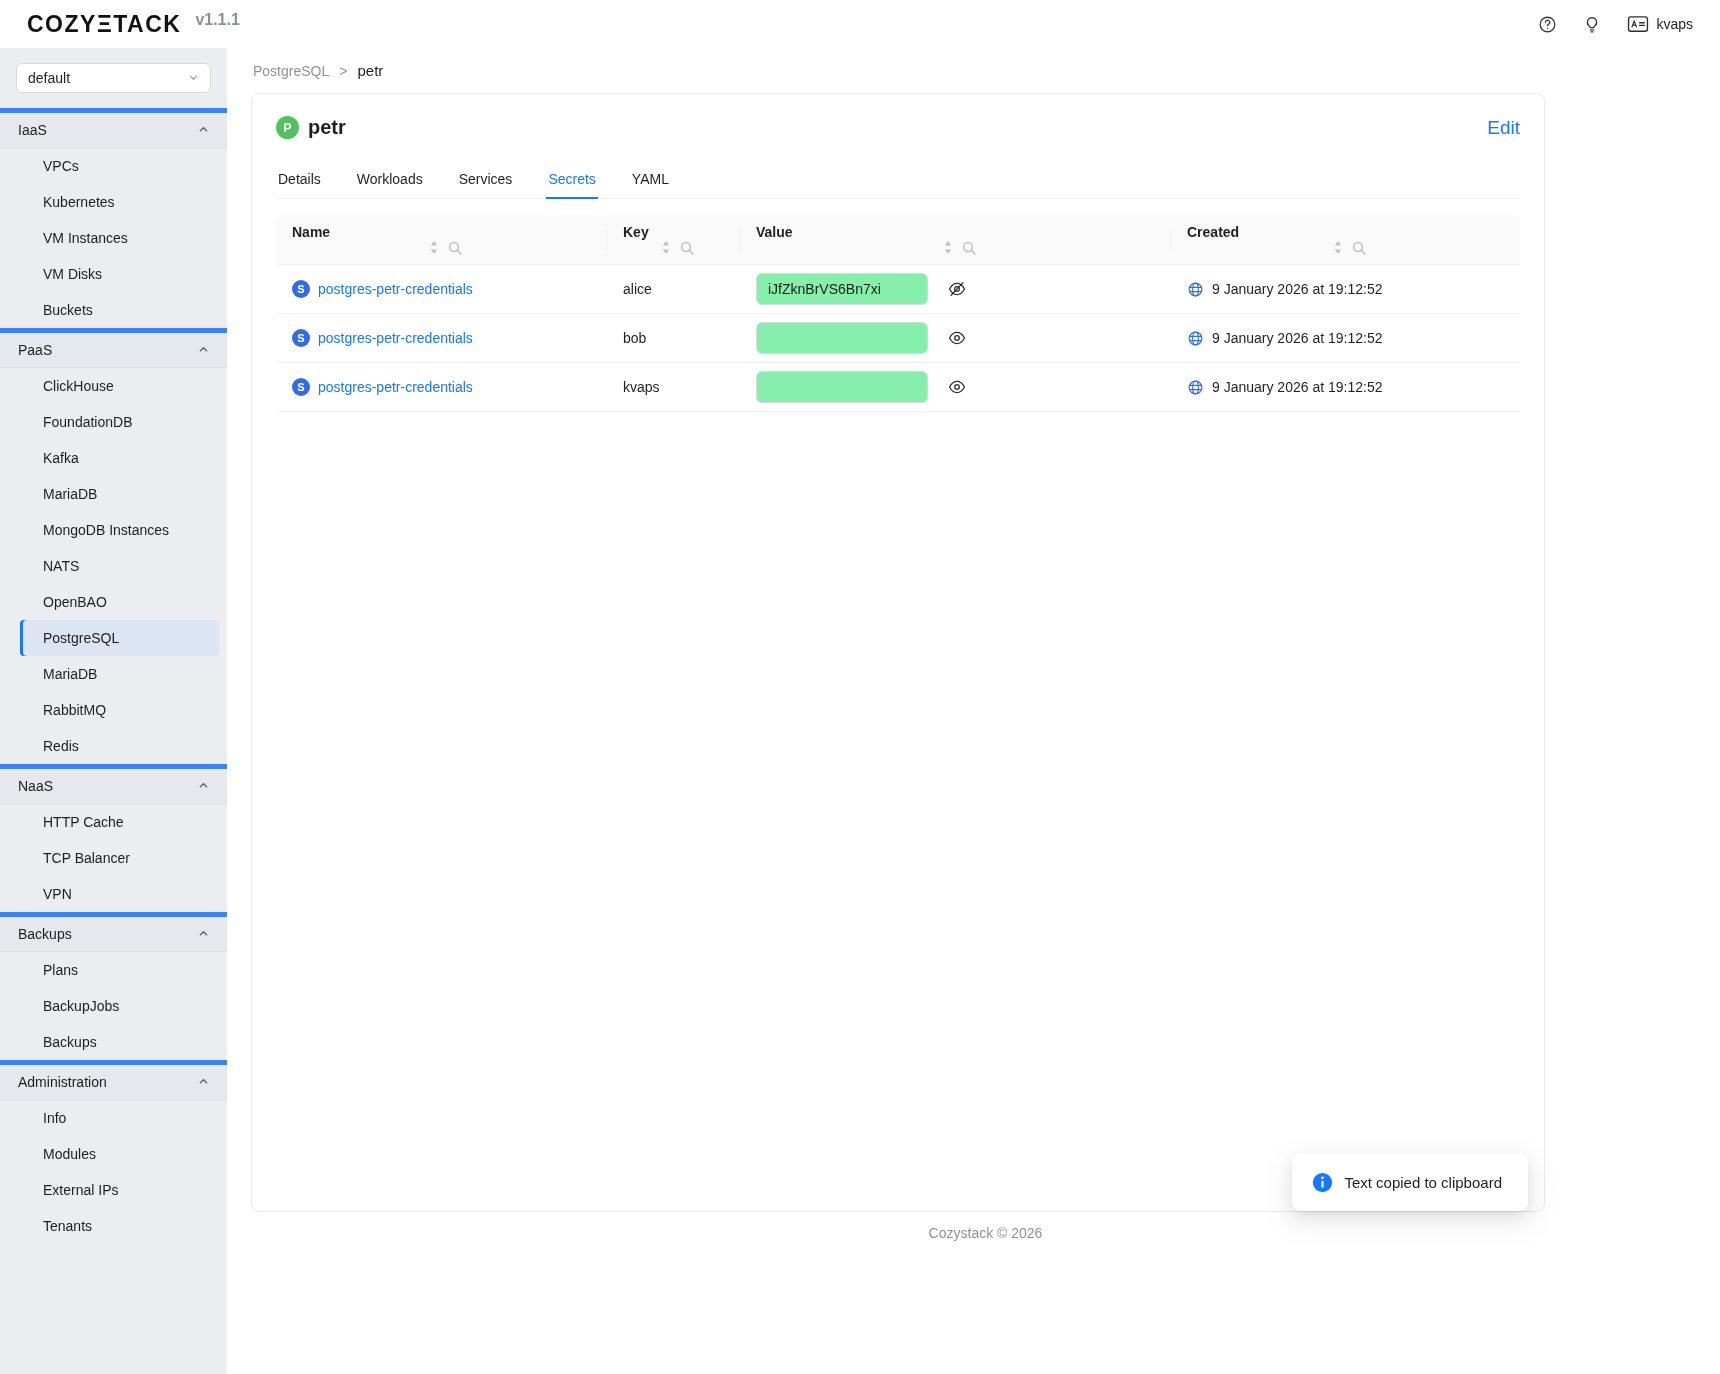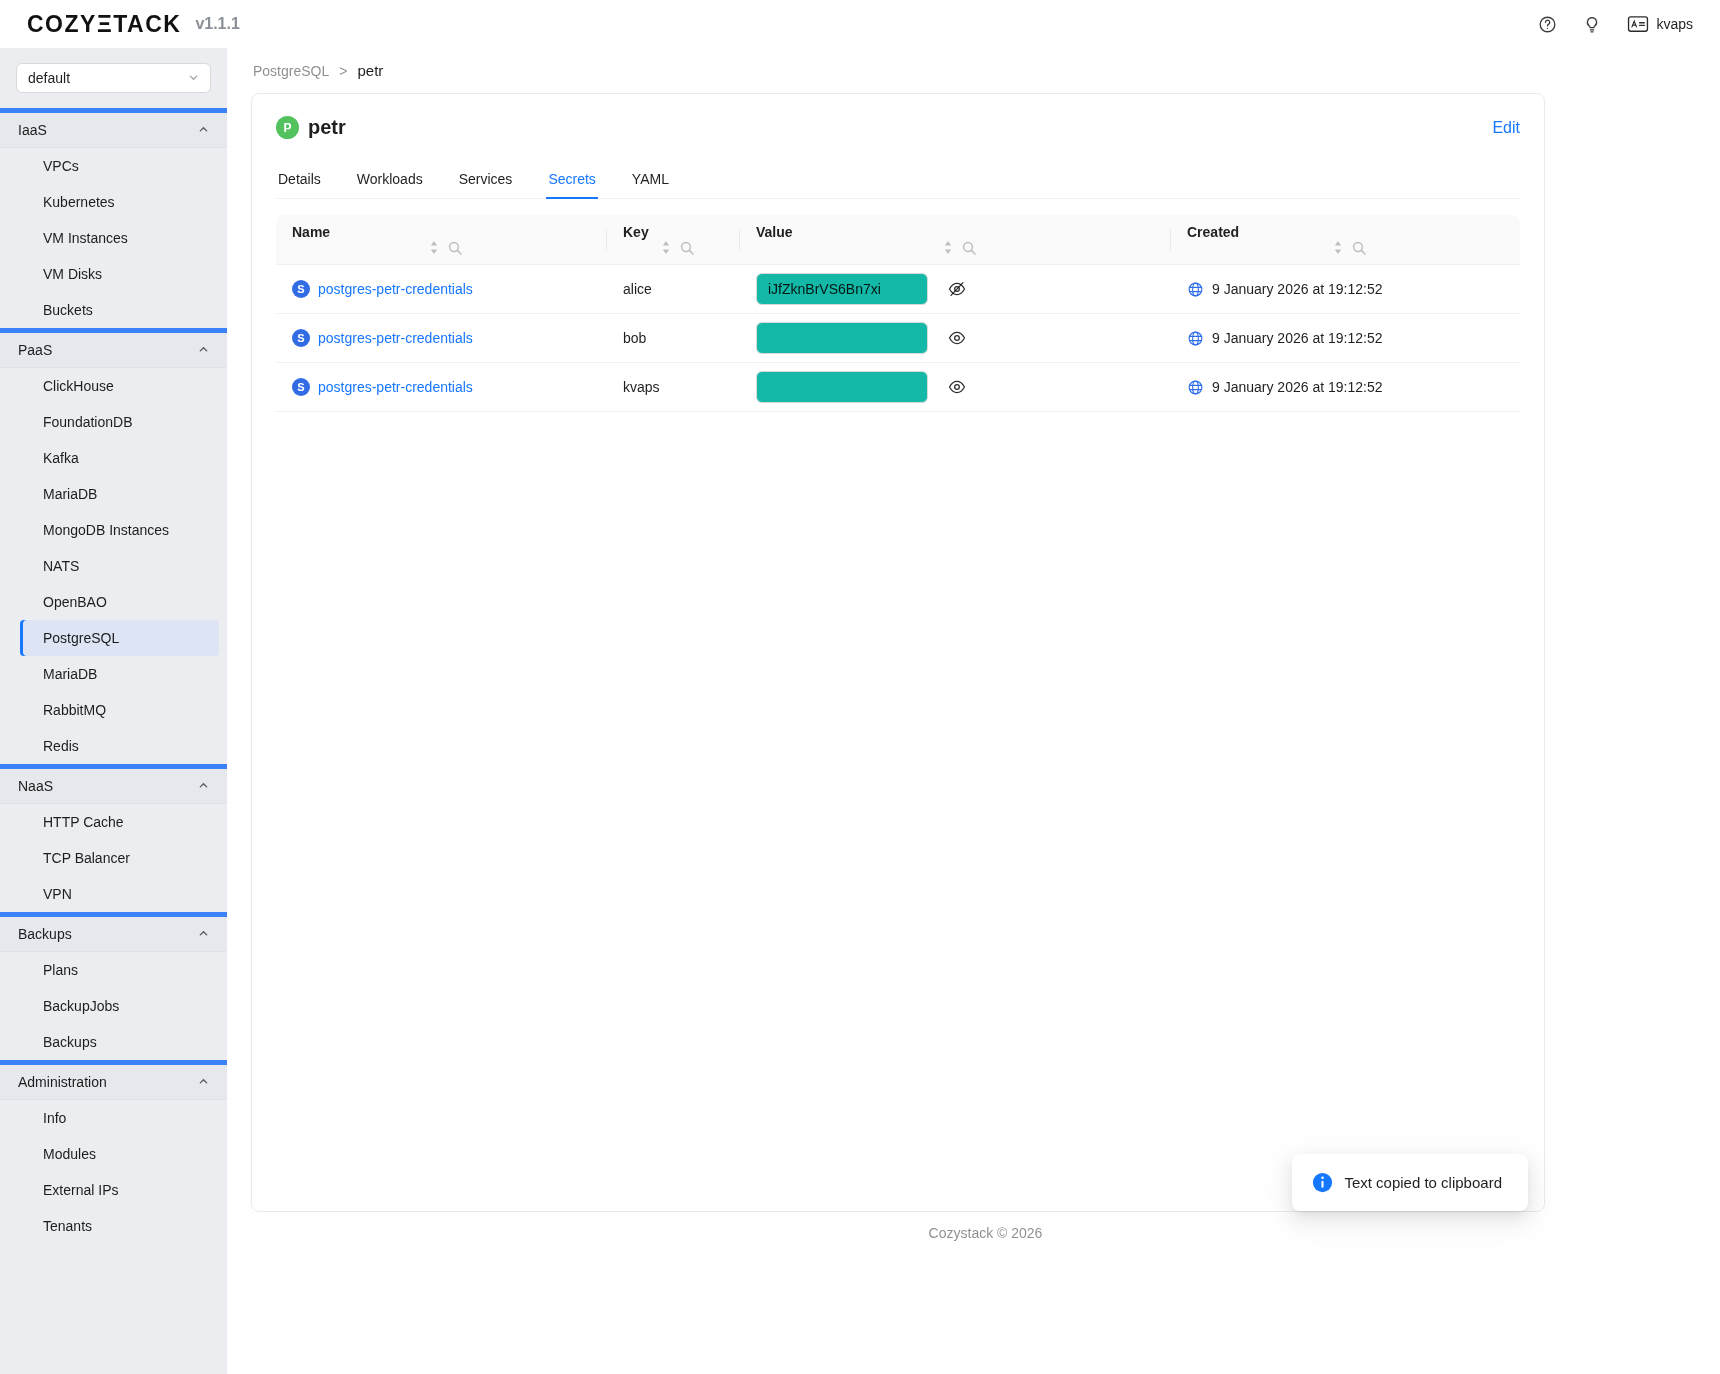--- a/index.html
+++ b/index.html
@@ -14,21 +14,21 @@
   *{box-sizing:border-box;margin:0;padding:0;}
   html,body{width:1720px;height:1374px;}
   body{
     font-family:"Liberation Sans",sans-serif;
     font-size:14px;color:rgba(0,0,0,.88);
     background:#fff;overflow:hidden;
   }
   
   .topbar{height:48px;display:flex;align-items:center;justify-content:space-between;
     padding:0 27px;background:#fff;}
-  .topbar-left{display:flex;align-items:center;}
+  .topbar-left{display:flex;align-items:flex-start;}
   .logo{font-size:23px;font-weight:700;letter-spacing:1.5px;color:#111;}
   .version{font-size:16px;font-weight:700;color:#8a9097;margin-left:14px;}
   .topbar-right{display:flex;align-items:center;gap:26px;}
   .hicon{display:inline-flex;align-items:center;cursor:pointer;}
   .user-chip{display:inline-flex;align-items:center;gap:7px;cursor:pointer;font-size:14px;}
   
   .shell{display:flex;height:1326px;}
   .sidebar{width:227px;background:var(--sidebar-bg);height:100%;overflow:hidden;flex:none;}
   .tenant-select{margin:15px 16px;height:30px;background:#fff;border:1px solid #d9d9d9;
     border-radius:6px;display:flex;align-items:center;justify-content:space-between;
@@ -45,21 +45,21 @@
   .breadcrumb{display:flex;align-items:center;gap:10px;color:rgba(0,0,0,.45);margin:0 0 14px 2px;}
   .bc-parent{cursor:pointer;}
   .bc-current{color:rgba(0,0,0,.88);font-size:15px;}
   .card{width:1294px;height:1119px;border:1px solid #eaeaec;border-radius:8px;
     padding:22px 24px;position:relative;background:#fff;}
   .card-head{display:flex;align-items:center;justify-content:space-between;}
   .card-title-wrap{display:flex;align-items:center;}
   .avatar{width:23px;height:23px;border-radius:50%;background:var(--avatar-green);color:#fff;
     display:inline-flex;align-items:center;justify-content:center;font-size:12px;font-weight:700;}
   .page-title{font-size:20px;font-weight:600;margin-left:9px;color:rgba(0,0,0,.88);}
-  .edit-link{color:var(--accent);cursor:pointer;text-decoration:none;font-size:16px;}
+  .edit-link{color:var(--accent);cursor:pointer;text-decoration:none;font-size:19px;}
   
   .tabs{margin-top:22px;border-bottom:1px solid #f0f0f0;display:flex;gap:32px;}
   .tab{padding:10px 2px 11px;cursor:pointer;position:relative;color:rgba(0,0,0,.88);}
   .tab.active{color:var(--accent);font-weight:500;}
   .tab.active::after{content:"";position:absolute;left:0;right:0;bottom:-1px;height:2px;
     background:var(--accent);}
   
   .secrets-table{width:100%;border-collapse:separate;border-spacing:0;margin-top:16px;}
   .secrets-table col.c-name{width:331px;}
   .secrets-table col.c-key{width:133px;}
@@ -75,21 +75,21 @@
   .th-icons{display:flex;align-items:center;gap:9px;margin-left:8px;}
   .sort-icon,.search-icon{display:inline-flex;align-items:center;cursor:pointer;}
   .secrets-table td{padding:8px 16px;border-bottom:1px solid #f0f0f0;height:48px;
     vertical-align:middle;}
   .cell{display:flex;align-items:center;}
   .secret-icon{width:18px;height:18px;border-radius:50%;background:var(--secret-icon);
     color:#fff;font-size:11px;font-weight:700;display:inline-flex;align-items:center;
     justify-content:center;margin-right:8px;flex:none;}
   .name-link{color:var(--accent);text-decoration:none;cursor:pointer;}
   .value-input{width:172px;height:32px;border:1px solid #d9d9d9;border-radius:6px;
-    padding:0 11px;font-size:14px;font-family:inherit;outline:none;background:#14b8a6;
+    padding:0 11px;font-size:14px;font-family:inherit;outline:none;background:#86efac;
     color:rgba(0,0,0,.88);}
   .eye-btn{background:none;border:none;margin-left:20px;display:inline-flex;
     align-items:center;cursor:pointer;padding:0;}
   .ic{display:inline-flex;align-items:center;}
   .globe{display:inline-flex;align-items:center;margin-right:8px;}
   
   .toast{position:absolute;right:16px;bottom:0;display:flex;align-items:center;gap:11px;
     background:#fff;border-radius:8px;padding:18px 26px 18px 20px;font-size:15px;
     box-shadow:0 6px 16px rgba(0,0,0,.08),0 3px 6px -4px rgba(0,0,0,.12),0 9px 28px 8px rgba(0,0,0,.05);}
   

